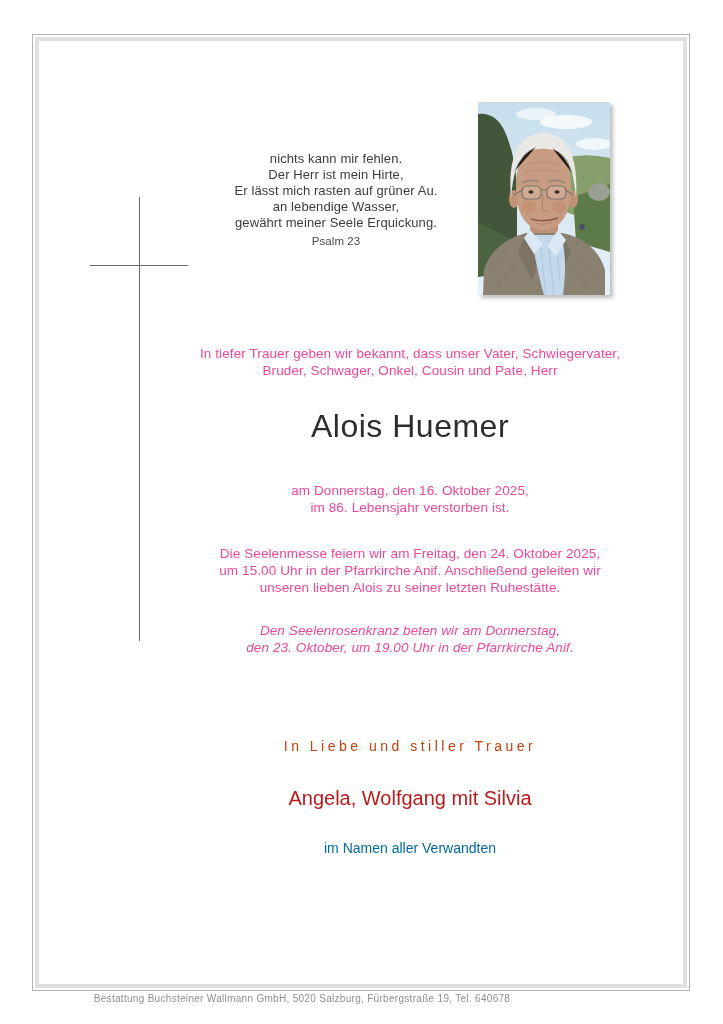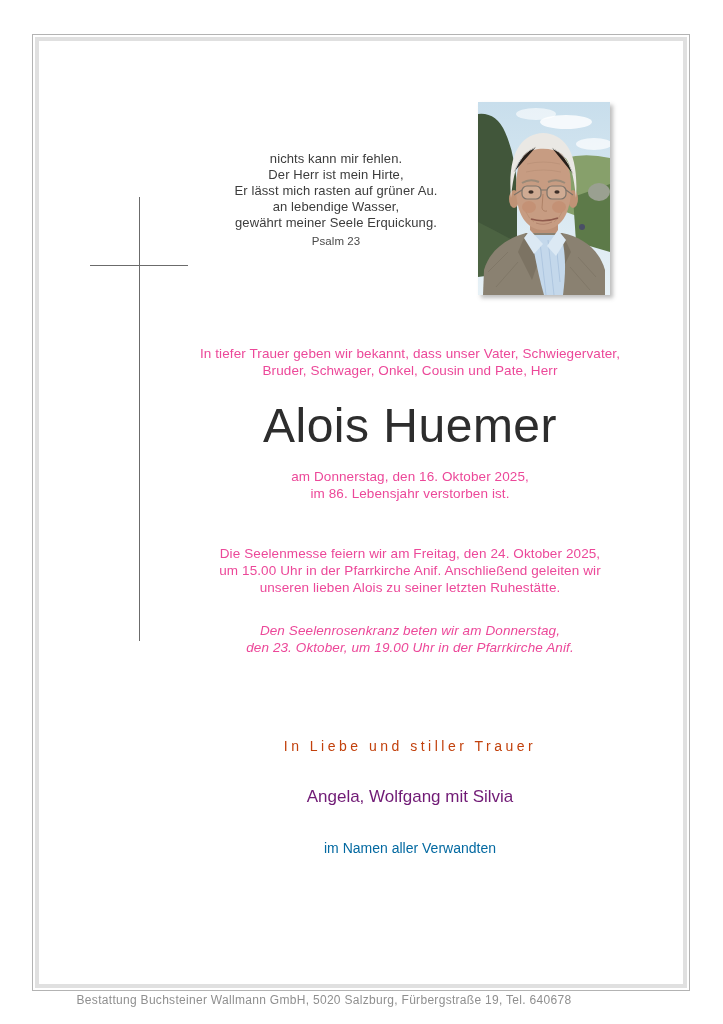--- a/index.html
+++ b/index.html
@@ -35,32 +35,32 @@
     position:absolute;left:478px;top:102px;width:132px;height:193px;
     box-shadow:3px 3px 4px rgba(110,110,110,0.45);
     background:#dfeaf0;
   }
   .photo svg{display:block;}
   
   .col{position:absolute;left:99px;width:622px;text-align:center;}
   .body-text{font-size:13.5px;line-height:17px;color:#ec4899;letter-spacing:0.1px;}
   .announce{top:345px;}
   .name{
-    top:403px;font-size:48px;line-height:46px;color:#2d2d2d;
+    top:403px;font-size:32px;line-height:46px;color:#2d2d2d;
     letter-spacing:0.5px;font-weight:400;
   }
-  .death{top:468px;}
+  .death{top:482px;}
   .mass{top:545px;}
   .rosary{top:622px;font-style:italic;}
   .closing{top:738px;font-size:14px;letter-spacing:3.5px;color:#c2410c;}
-  .family{top:787px;font-size:17px;color:#701a75;}
+  .family{top:787px;font-size:20px;color:#b91c1c;}
   .relatives{top:840px;font-size:14px;color:#0369a1;text-align:center;}
   .footer{
     position:absolute;left:0;top:993px;width:604px;text-align:center;
-    font-size:12px;letter-spacing:0.3px;color:#8f8f8f;padding-left:22px;
+    font-size:10px;letter-spacing:0.3px;color:#8f8f8f;
   }
 </style>
 </head>
 <body>
 
 <div class="page">
 
   <div class="frame-outer">
     <div class="frame-inner"></div>
   </div>

